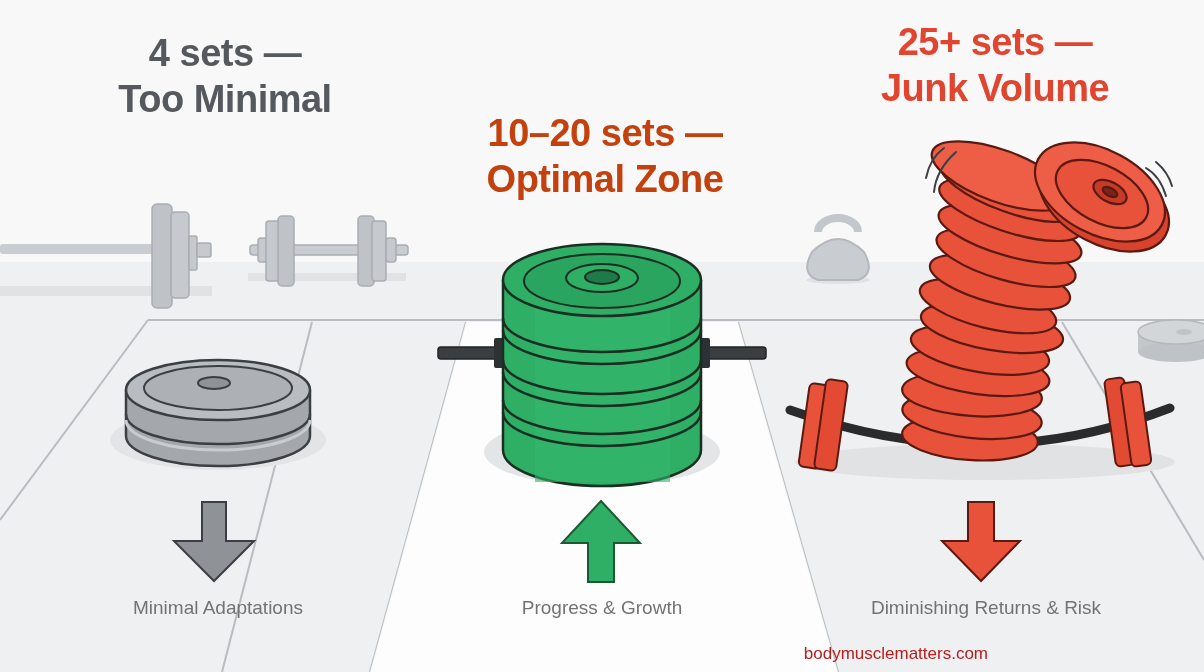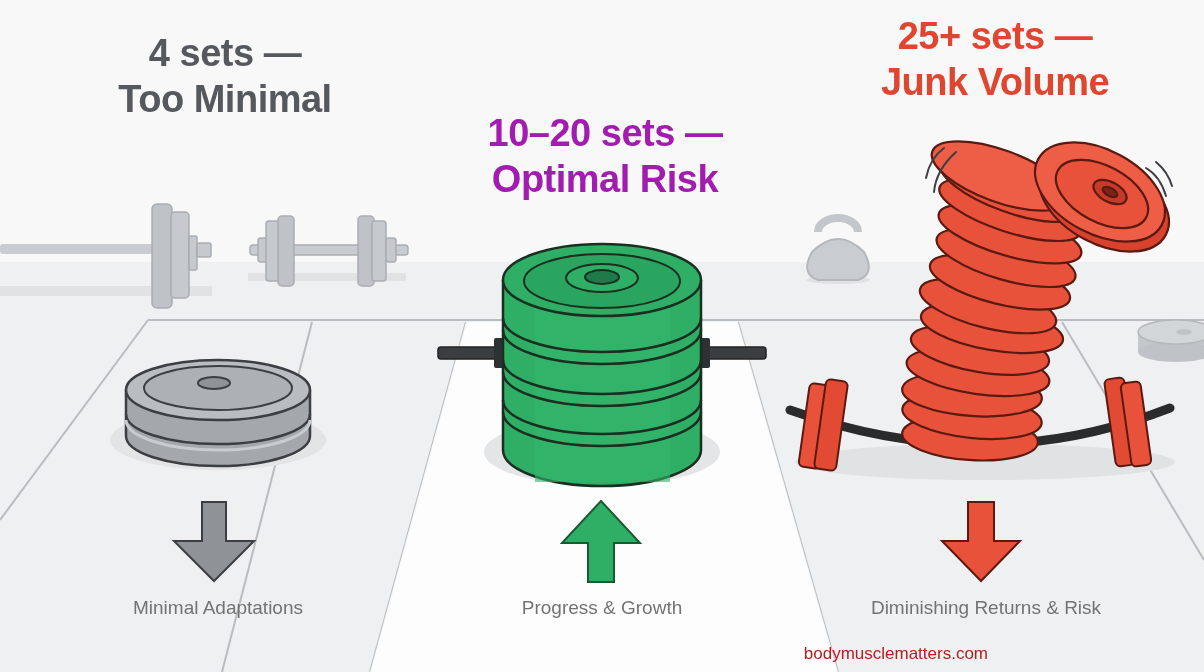--- a/index.html
+++ b/index.html
@@ -147,25 +147,25 @@
     </g>
     <g>
       <polygon points="968,502 994,502 994,541 1020,541 981,581 942,541 968,541" fill="#e8513a" stroke="#5a1a12" stroke-width="2"></polygon>
     </g>
   </svg>
 
   <div class="title" style="left:90px; top:30px; width:270px; color:#55595e;">
     <span>4 sets —</span>
     <span>Too Minimal</span>
   </div>
-  <div class="title" style="left:440px; top:110px; width:330px; color:#a21caf;">
+  <div class="title" style="left:440px; top:110px; width:330px; color:#c2410c;">
     <span>10–20 sets —</span>
-    <span>Optimal Risk</span>
+    <span>Optimal Zone</span>
   </div>
-  <div class="title" style="left:850px; top:13px; width:290px; color:#e0452f;">
+  <div class="title" style="left:850px; top:19px; width:290px; color:#e0452f;">
     <span>25+ sets —</span>
     <span>Junk Volume</span>
   </div>
 
   <div class="caption" style="left:68px; top:597px;">Minimal Adaptations</div>
   <div class="caption" style="left:836px; top:597px;">Diminishing Returns &amp; Risk</div>
   <div class="caption" style="left:452px; top:597px;">Progress &amp; Growth</div>
 
   <div class="watermark">bodymusclematters.com</div>
 </div>

